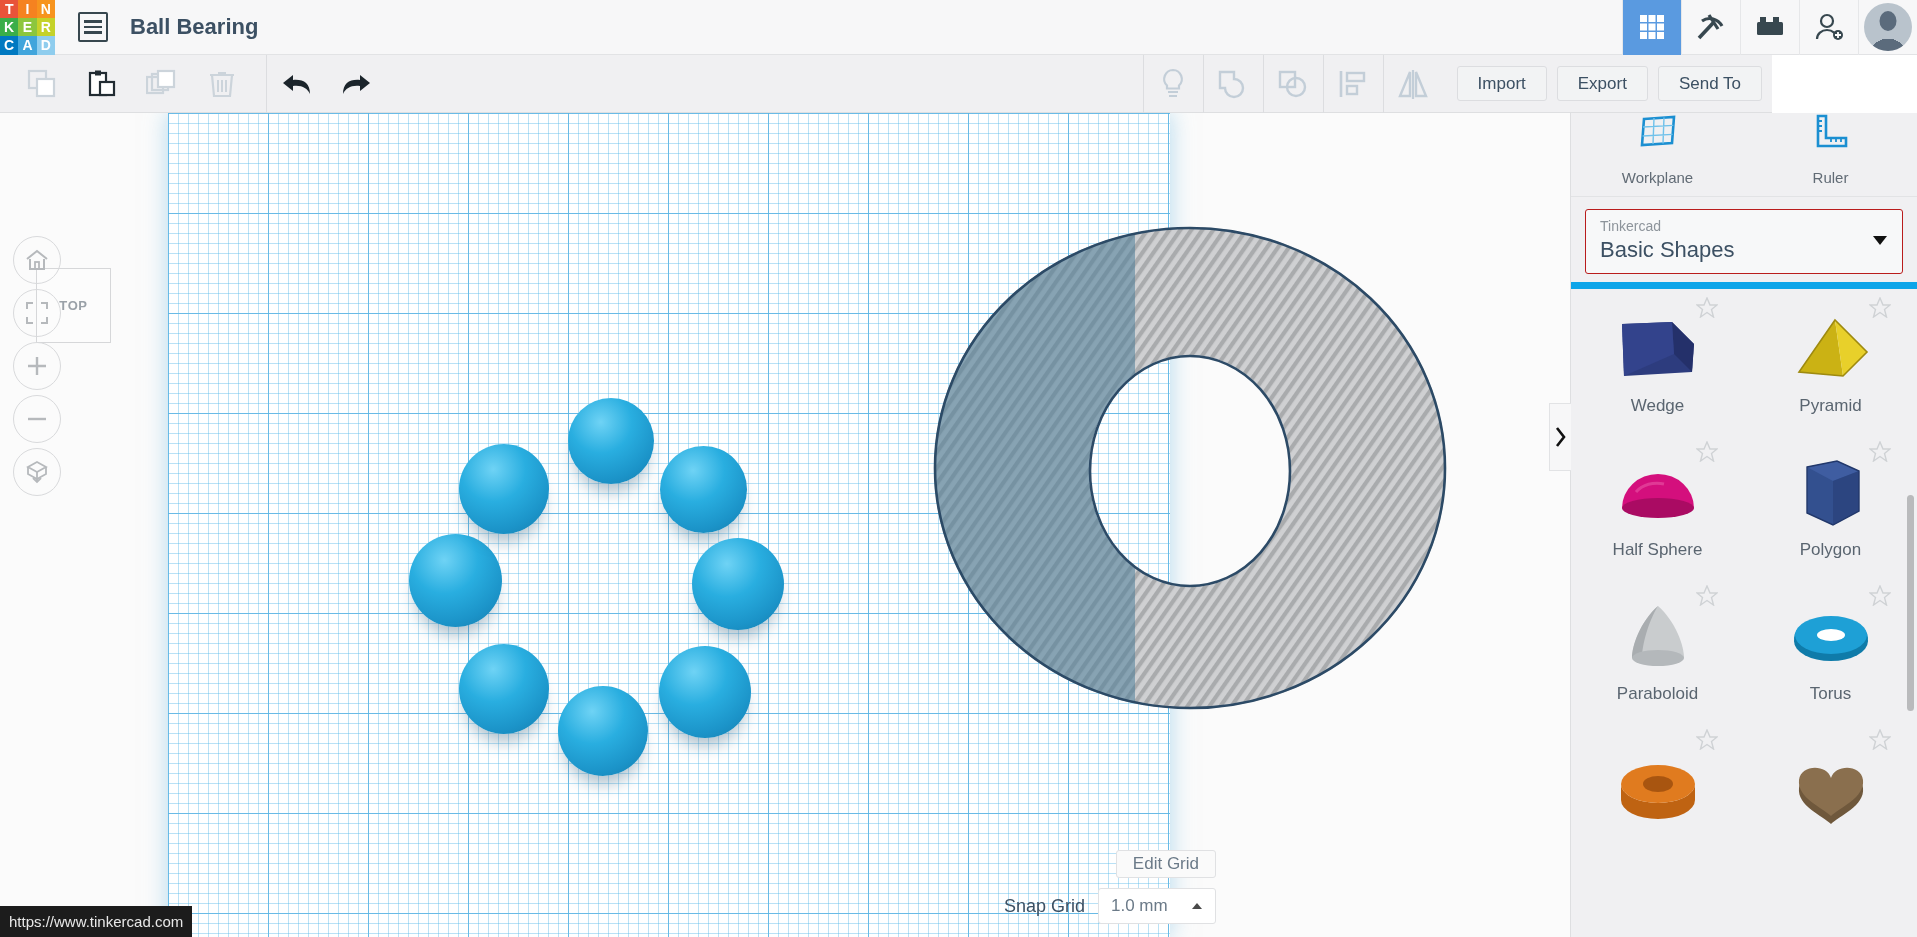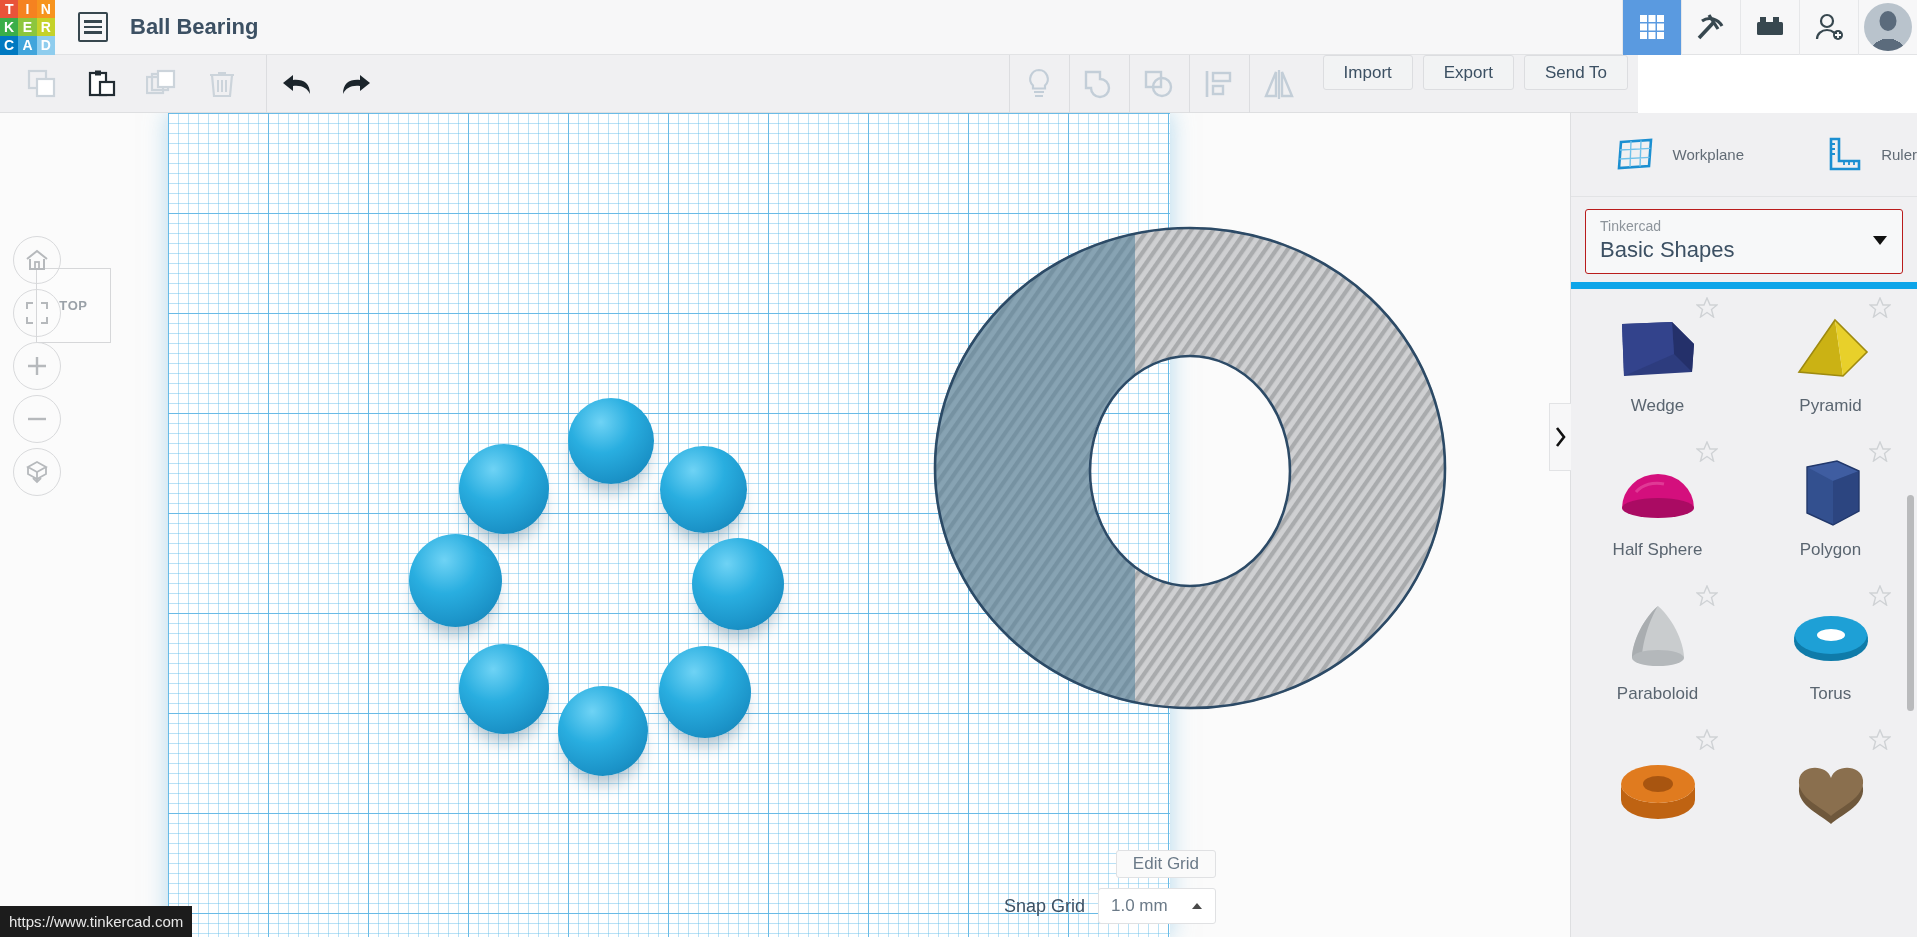--- a/index.html
+++ b/index.html
@@ -41,23 +41,23 @@
     background: radial-gradient(circle at 50% 118%, #5b6b7c 0 34%, #b9c3cc 34% 100%);
     position: relative; overflow: hidden;
   }
   .avatar::before {
     content: ""; position: absolute; left: 50%; top: 16%; transform: translateX(-50%);
     width: 17px; height: 20px; border-radius: 50%; background: #5b6b7c;
   }
 
   
   .toolbar {
-    position: absolute; top: 55px; left: 0; width: 1638px; height: 58px;
+    position: absolute; top: 55px; left: 0; width: 1772px; height: 58px;
     background: #f0f0f2; border-bottom: 1px solid #dedfe1;
-    display: flex; align-items: flex-start;
+    display: flex; align-items: center;
   }
   .tool {
     width: 60px; height: 58px; display: flex; align-items: center; justify-content: center;
     cursor: pointer;
   }
   .tool.sep { border-left: 1px solid #dcdde0; }
   .tool.pad { margin-left: 12px; }
   .toolbar-spacer { flex: 1; }
   .btn {
     height: 35px; padding: 0 20px; margin-right: 10px;
@@ -126,22 +126,22 @@
     color: #6b7a88; font-size: 17px; cursor: pointer;
   }
 
   
   .rpanel {
     position: absolute; top: 113px; right: 0; width: 347px; height: 824px;
     background: #f0f0f2; border-left: 1px solid #dedfe1;
     display: flex; flex-direction: column;
   }
   .rp-tools { display: flex; height: 84px; border-bottom: 1px solid #e2e3e5; }
-  .rp-tool { flex: 1; display: flex; align-items: center;
-    justify-content: flex-end; gap: 18px; cursor: pointer; }
+  .rp-tool { flex: 1; display: flex; flex-direction: column; align-items: center;
+    justify-content: flex-start; gap: 18px; cursor: pointer; }
   .rp-tool span { font-size: 15px; color: #616b75; }
   .rp-drop {
     margin: 12px 14px 8px; padding: 8px 14px 10px; background: #f7f8f9;
     border: 1px solid #b91c1c; border-radius: 3px; cursor: pointer;
     display: flex; align-items: center; justify-content: space-between;
   }
   .rp-drop .lbl { font-size: 14px; color: #8d949b; margin-bottom: 3px; }
   .rp-drop .val { font-size: 22px; color: #3c5063; }
   .shapes {
     flex: 1; overflow: hidden; border-top: 7px solid #0ea5e9;

